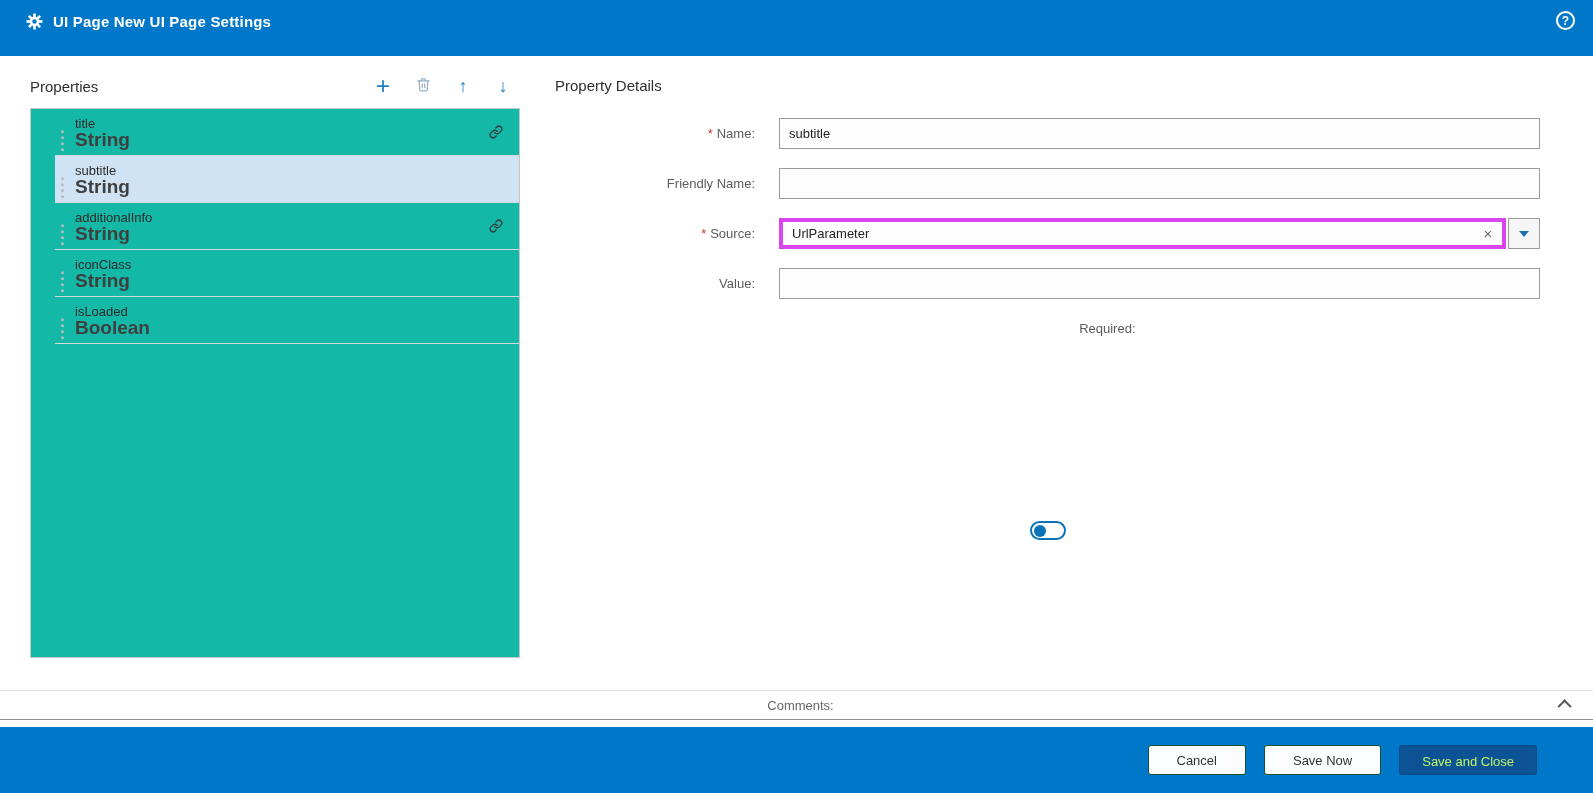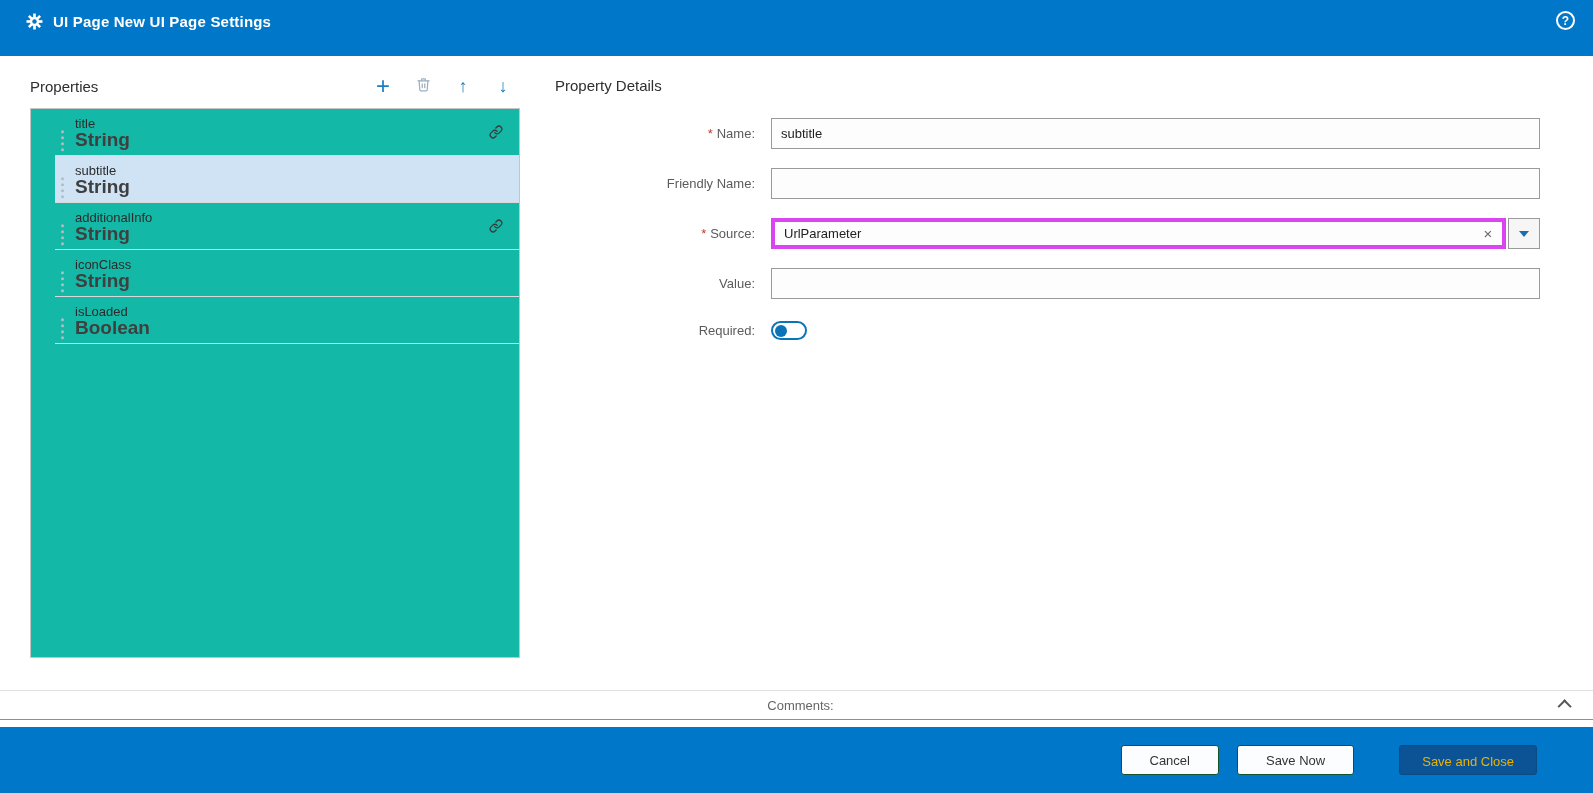--- a/index.html
+++ b/index.html
@@ -51,36 +51,36 @@
   }
   .prop-text { flex:1; }
   .prop-name { font-size:13px; color:#2b2b2b; line-height:16px; }
   .prop-type { font-size:19px; color:#3f3f3f; line-height:16px;font-weight:bold; }
   .link-icon { display:flex; margin-right:2px; }
 
   
   .right-col { flex:1; margin-left:35px; display:flex; flex-direction:column; }
   .details-title { font-size:15px; color:#2e2e2e; height:28px; line-height:28px; margin-bottom:18px; }
   .form-row { display:flex; align-items:center; margin-bottom:19px; }
-  .form-label { width:200px; flex:0 0 200px; text-align:right; font-size:13px; color:#5b5b5b; margin-right:16px; }
+  .form-label { width:200px; flex:0 0 200px; text-align:right; font-size:13px; color:#5b5b5b; margin-right:24px; }
   .req { color:#c0392b; margin-right:4px; font-size:13px; }
   .form-input {
     flex:1; height:31px; border:1px solid #9a9a9a; background:#fdfdfd; font-size:13px;
     padding:0 9px; color:#222; font-family:"Liberation Sans", sans-serif; outline:none;
   }
   .combo { flex:1; display:flex; align-items:stretch; }
   .combo-box { flex:1; display:flex; border:4px solid #d946ef; background:#fdfdfd; height:31px; }
   .combo-input { flex:1; border:none; background:transparent; font-size:13px; padding:0 9px; color:#222; font-family:"Liberation Sans", sans-serif; outline:none; }
   .combo-clear { width:28px; border:none; background:none; color:#666; font-size:15px; cursor:pointer; height:100%; }
   .combo-dd {
     width:32px; margin-left:2px; border:1px solid #9a9a9a; background:#f6f6f6;
     display:flex; align-items:center; justify-content:center; cursor:pointer; height:31px;
   }
   .dd-arrow { width:0; height:0; border-left:5px solid transparent; border-right:5px solid transparent; border-top:6px solid #1b6fae; }
-  .toggle-row { margin-top:3px; margin-bottom:0; }
+  .toggle-row { margin-top:3px; margin-bottom:0;flex-direction:column; }
   .toggle {
     width:36px; height:19px; border:2px solid #0b74b8; border-radius:11px; background:#fff;
     position:relative; display:inline-block; cursor:pointer;
   }
   .toggle .knob { position:absolute; left:2px; top:1.5px; width:12px; height:12px; border-radius:50%; background:#0b74b8; }
 
   
   .comments {
     position:absolute; left:0; right:0; top:690px; height:30px;
     border-top:1px solid #e2e2e2; border-bottom:1px solid #8f8f8f;
@@ -95,21 +95,21 @@
   
   .footer {
     position:absolute; left:0; right:0; top:727px; height:66px; background:#0077c8;
     display:flex; align-items:center; justify-content:flex-end; padding-right:56px; gap:18px;
   }
   .btn {
     height:30px; padding:0 28px; font-size:13px; border-radius:3px; cursor:pointer;
     font-family:"Liberation Sans", sans-serif;
   }
   .btn.secondary { background:#fbfdff; border:1px solid #14532d; color:#333; }
-  .btn.primary { background:#0b5394; border:1px solid #0a4a85; color:#eab308; padding:8px 22px;margin-left:27px; }
+  .btn.primary { background:#0b5394; border:1px solid #0a4a85; color:#bef264; padding:8px 22px; }
 </style>
 </head>
 <body>
 
 <div class="topbar">
   <div class="titlebar">
     <span class="gear-icon">
       <svg width="17" height="17" viewBox="0 0 16 16">
         <g fill="#ffffff">
           <rect x="6.75" y="0.5" width="2.5" height="15"></rect>

